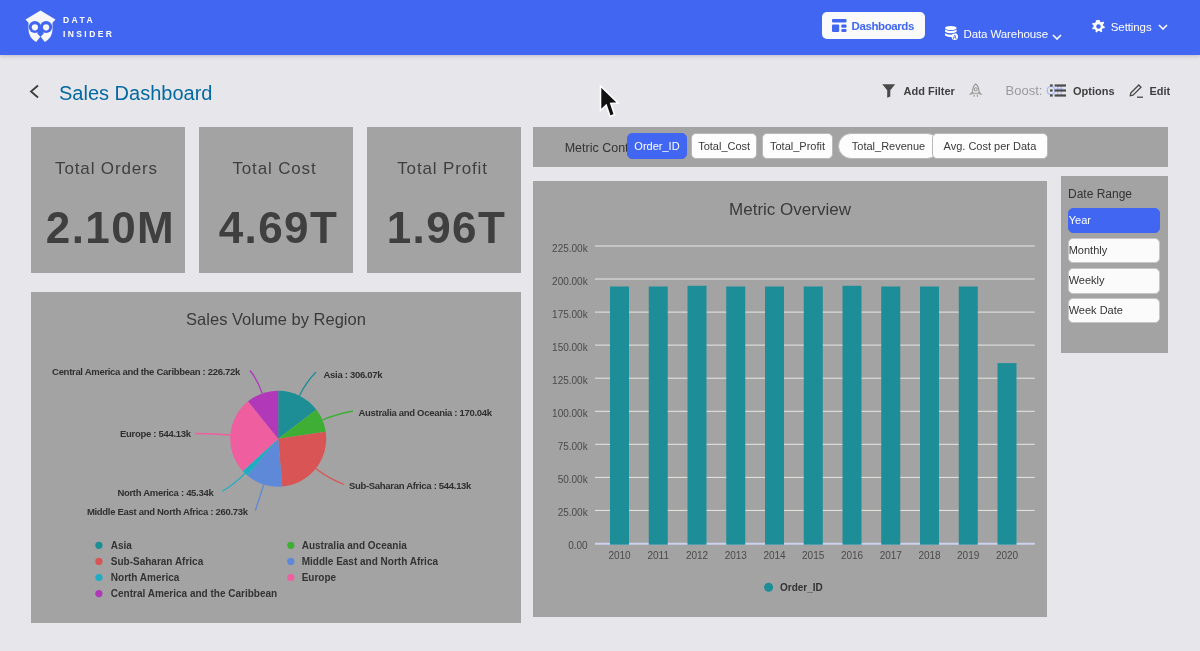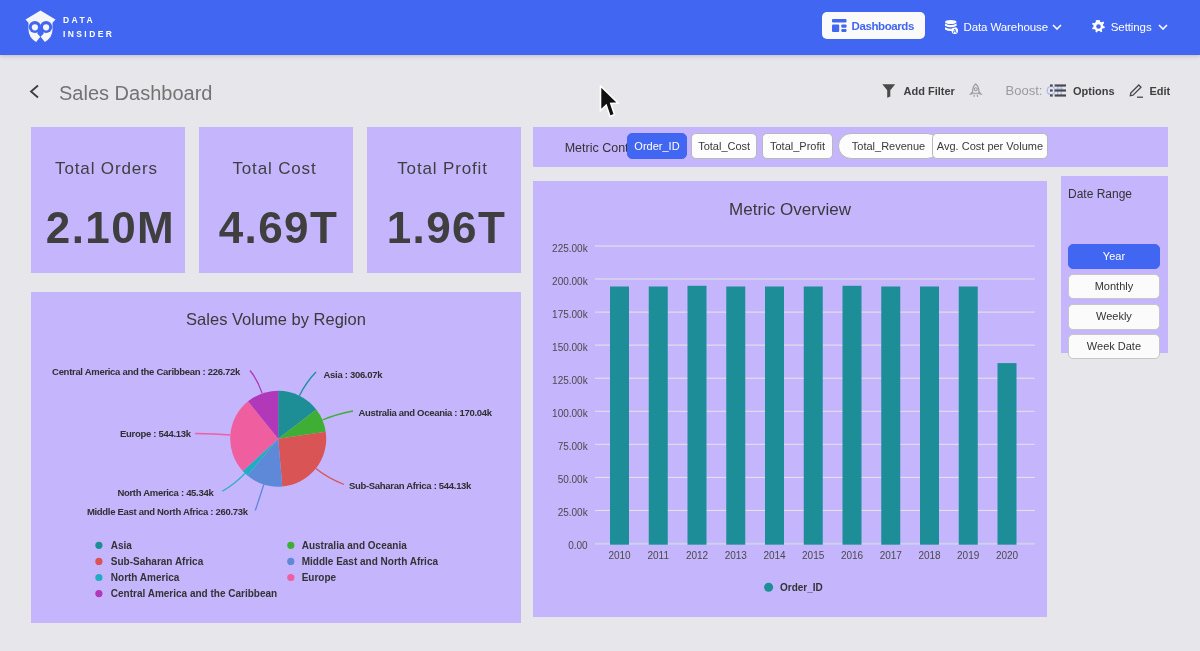--- a/index.html
+++ b/index.html
@@ -2,37 +2,37 @@
 <html><head>
 <meta charset="utf-8">
 <style>
 * { margin:0; padding:0; box-sizing:border-box; }
 html,body { width:1200px; height:651px; overflow:hidden; }
 body { font-family:"Liberation Sans", sans-serif; background:#e7e6eb; position:relative; }
 .topbar { position:absolute; left:0; top:0; width:1200px; height:55px; background:#4166f1; box-shadow:0 1px 4px rgba(60,60,90,0.25); }
 .logotext { position:absolute; left:63px; top:13px; color:#fff; font-size:8.5px; font-weight:bold; letter-spacing:2.4px; line-height:14.2px; }
 .dashpill { position:absolute; left:822px; top:12px; width:103px; height:27px; background:#fafafa; border-radius:5px; display:flex; align-items:center; color:#4166f1; font-size:11.5px; font-weight:bold; letter-spacing:-0.4px; }
 .navitem { position:absolute; top:13px; height:27px; display:flex; align-items:center; gap:6px; color:#fff; font-size:11.5px; letter-spacing:-0.1px; }
-.subtitle { position:absolute; left:59px; top:82px; font-size:20px; color:#737373; }
+.subtitle { position:absolute; left:59px; top:82px; font-size:20px; color:#0369a1; }
 .backarrow { position:absolute; left:28px; top:84px; }
 .hbtn { position:absolute; top:83px; height:15px; display:flex; align-items:center; gap:8px; font-size:11px; font-weight:bold; color:#3f3f3f; }
-.panel { position:absolute; background:#c4b5fd; }
+.panel { position:absolute; background:#a3a3a3; }
 .kpi { width:154px; height:146px; top:127px; text-align:center; }
 .kpi .t { position:absolute; top:32px; width:100%; font-size:17px; color:#3f3f3f; letter-spacing:0.85px; }
 .kpi .v { position:absolute; top:75.5px; width:100%; font-size:44px; color:#3f3f3f; font-weight:bold; letter-spacing:1.4px; }
 .kpi .t { left:-1.5px; } .kpi .v { left:2.5px; }
 .mctrl { left:533px; top:127px; width:635px; height:40px; }
 .mlabel { position:absolute; left:9.7px; top:141px; font-size:12.5px; color:#333; }
 .chip { position:absolute; top:133.3px; height:26px; line-height:24px; border:1px solid #b9b9b9; border-radius:5px; background:#fdfdfd; font-size:11px; color:#3a3a3a; text-align:center; }
 .chip.sel { background:#4166f1; border-color:#4166f1; color:#fff; }
 .chartpanel { left:533px; top:181px; width:514px; height:436px; }
 .piepanel { left:31px; top:292px; width:490px; height:331px; }
 .datepanel { left:1061px; top:176px; width:107px; height:177px; }
 .dlabel { position:absolute; left:7px; top:187px; font-size:12px; color:#333; }
-.dbtn { position:absolute; left:1067.7px; width:92.5px; height:25.4px; border:1px solid #c6c6c6; border-radius:5px; background:#fbfbfb; font-size:11px; color:#333; text-align:center; line-height:23.5px;margin-top:36px; }
+.dbtn { position:absolute; left:1067.7px; width:92.5px; height:25.4px; border:1px solid #c6c6c6; border-radius:5px; background:#fbfbfb; font-size:11px; color:#333; text-align:left; line-height:23.5px; }
 .dbtn.sel { background:#4166f1; border-color:#4166f1; color:#fff; }
 .ctitle { position:absolute; width:100%; text-align:center; color:#3a3a3a; }
 svg text { font-family:"Liberation Sans", sans-serif; }
 </style>
 </head>
 <body>
 <div class="topbar">
   <svg style="position:absolute;left:25px;top:10px;" width="31" height="34" viewBox="0 0 31 34">
     <path fill="#f6f6f8" d="M15.5 0.5 L30.5 9.5 L27.5 12.8 L27.5 19.5 Q27.5 27.5 19.8 32 L15.5 26.5 L11.2 32 Q3.5 27.5 3.5 19.5 L3.5 12.8 L0.5 9.5 Z"></path>
     <circle cx="9.9" cy="17" r="6.1" fill="#4166f1"></circle>
@@ -46,21 +46,21 @@
     <svg style="margin-left:10px;" width="14.5" height="13" viewBox="0 0 14.5 13">
         <g fill="#4166f1">
           <rect x="0" y="0" width="14.5" height="3.6" rx="1"></rect>
           <rect x="0" y="5.6" width="7.2" height="7.4" rx="1"></rect>
           <rect x="9.3" y="5.6" width="5.2" height="3.1" rx="1"></rect>
           <rect x="9.3" y="10" width="5.2" height="3" rx="1"></rect>
         </g>
       </svg>
     <span style="margin-left:5px;">Dashboards</span>
   </div>
-  <div class="navitem" style="left:944.5px;">
+  <div class="navitem" style="left:944.5px;align-items:flex-end;">
     <svg width="13" height="14" viewBox="0 0 13 14">
         <g fill="#fff">
           <ellipse cx="5.8" cy="2" rx="5.8" ry="2"></ellipse>
           <path d="M0 3.4 Q5.8 6.4 11.6 3.4 L11.6 5.8 Q5.8 8.8 0 5.8 Z"></path>
           <path d="M0 7.2 Q5.8 10.2 11.6 7.2 L11.6 9.6 Q5.8 12.6 0 9.6 Z"></path>
           <circle cx="9.8" cy="10.8" r="3.2"></circle>
         </g>
         <text x="9.8" y="12.7" font-size="5.5" fill="#4166f1" text-anchor="middle" font-weight="bold">A</text>
       </svg>
     Data Warehouse
@@ -136,21 +136,21 @@
     <div class="t">Total Profit</div>
     <div class="v">1.96T</div>
   </div>
 
 <div class="panel mctrl"></div>
 <div class="mlabel" style="left:542.7px;padding-left:22px;">Metric Control</div>
 <span class="chip sel" style="left:627.3px; width:59.4px;">Order_ID</span>
 <span class="chip" style="left:690.9px; width:66.6px;">Total_Cost</span>
 <span class="chip" style="left:761.7px; width:71.6px;">Total_Profit</span>
 <span class="chip" style="left:837.5px; width:102px;border-radius:13px;">Total_Revenue</span>
-<span class="chip" style="left:931.7px; width:116.5px;">Avg. Cost per Volume</span>
+<span class="chip" style="left:931.7px; width:116.5px;">Avg. Cost per Data</span>
 
 <div class="panel chartpanel">
   <div class="ctitle" style="top:18.5px; font-size:17px;">Metric Overview</div>
   <svg width="514" height="436" viewBox="0 0 514 436" style="position:absolute;left:0;top:0;">
 <line x1="62" y1="65.0" x2="501.7" y2="65.0" stroke="#e7e7e4" stroke-width="1"></line>
 <text x="54.7" y="70.6" font-size="10" fill="#4a4a4a" text-anchor="end">225.00k</text>
 <line x1="62" y1="98.0" x2="501.7" y2="98.0" stroke="#e7e7e4" stroke-width="1"></line>
 <text x="54.7" y="103.6" font-size="10" fill="#4a4a4a" text-anchor="end">200.00k</text>
 <line x1="62" y1="131.1" x2="501.7" y2="131.1" stroke="#e7e7e4" stroke-width="1"></line>
 <text x="54.7" y="136.7" font-size="10" fill="#4a4a4a" text-anchor="end">175.00k</text>

